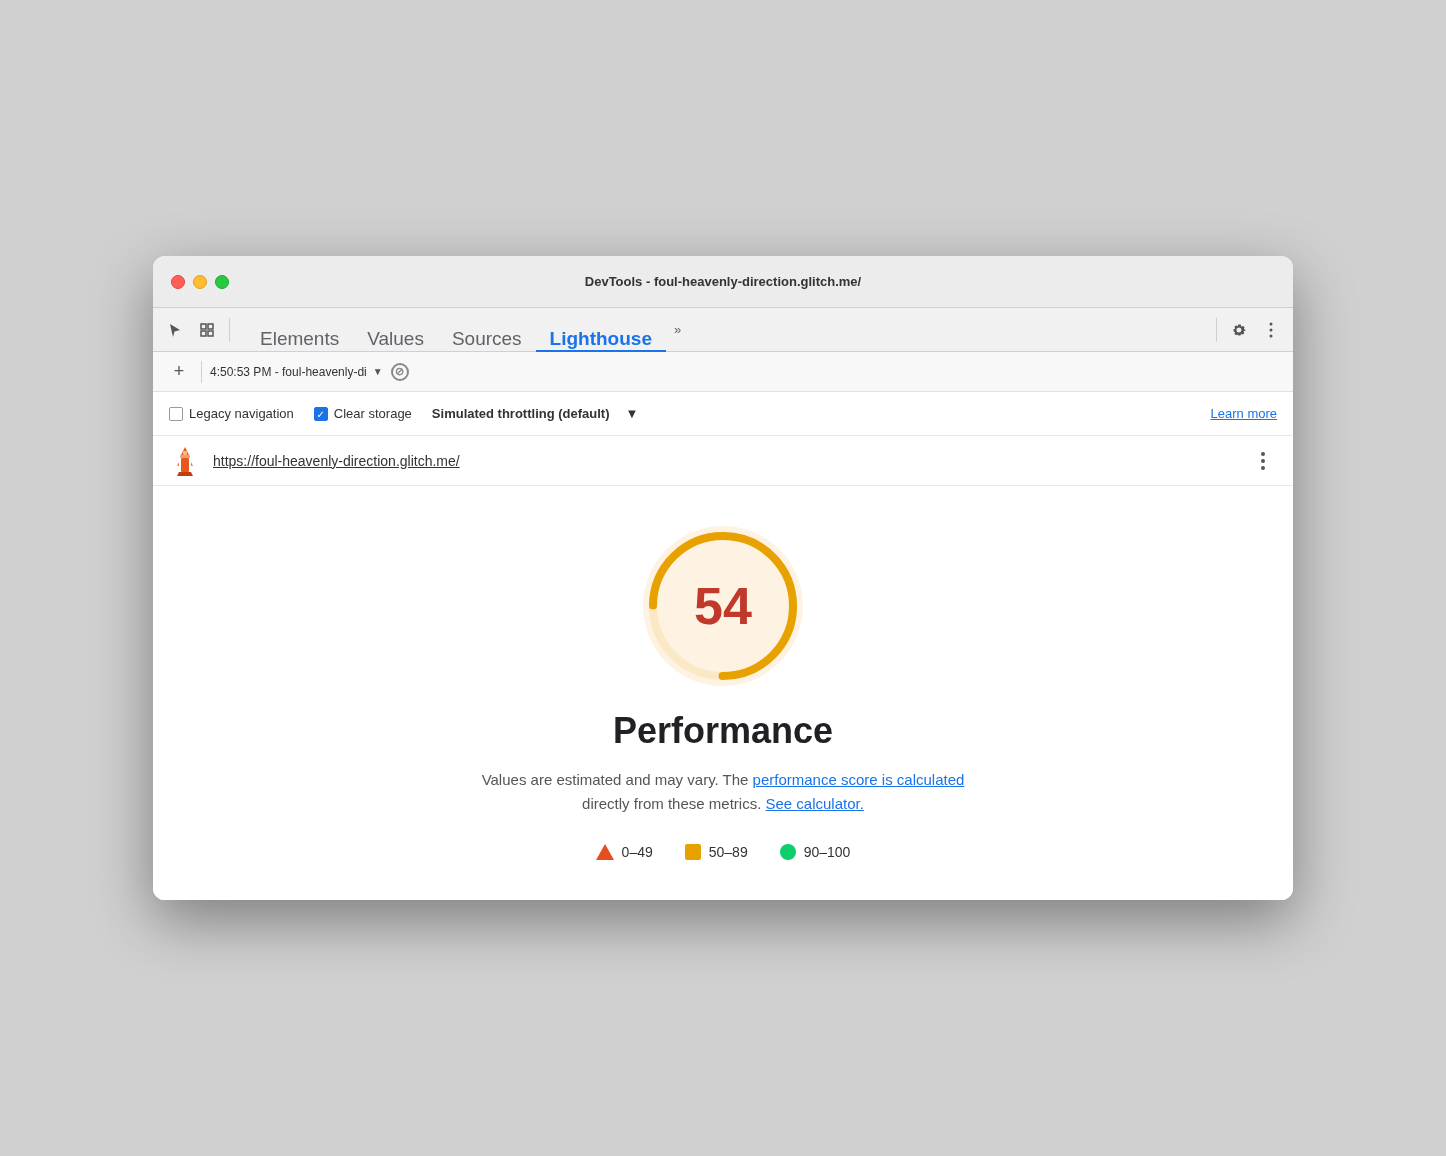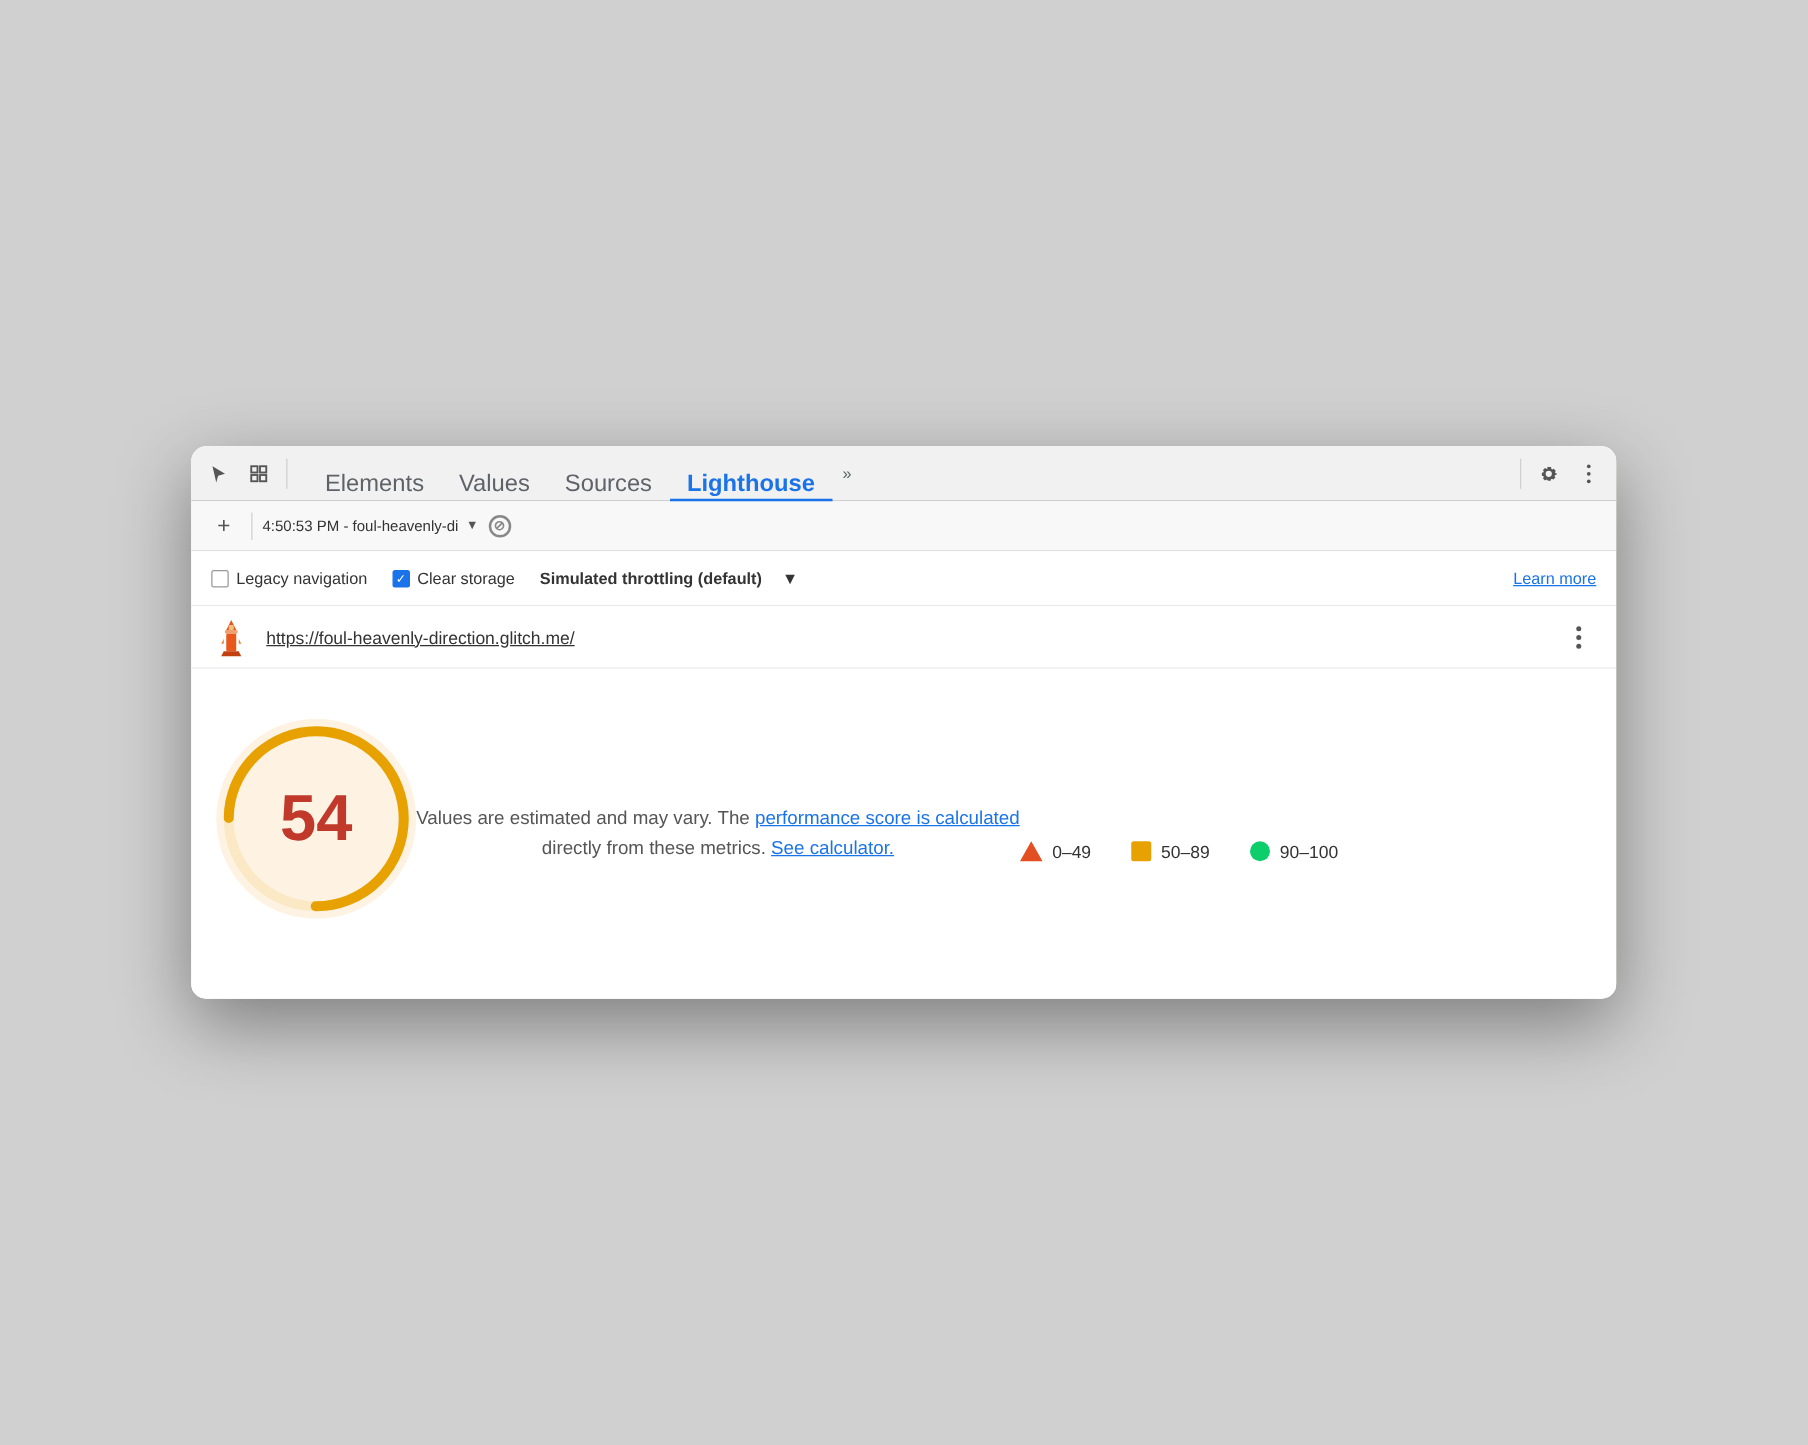--- a/index.html
+++ b/index.html
@@ -253,21 +253,21 @@
       font-size: 18px;
       flex-direction: column;
       gap: 3px;
     }
     .dot { width: 4px; height: 4px; border-radius: 50%; background: #555; }
     
     .main-content {
       background: #fff;
       padding: 40px 20px 40px;
       display: flex;
-      flex-direction: row;
+      flex-direction: column;
       align-items: center;
     }
     
     .score-circle-container {
       position: relative;
       width: 160px;
       height: 160px;
       margin-bottom: 24px;
     }
     .score-bg {
@@ -338,20 +338,28 @@
       height: 16px;
       border-radius: 50%;
       background: #0cce6b;
     }
   </style>
 </head>
 <body>
 
 <div class="window">
 
+  <div class="titlebar">
+    <div class="traffic-lights">
+      <div class="traffic-light tl-red"></div>
+      <div class="traffic-light tl-yellow"></div>
+      <div class="traffic-light tl-green"></div>
+    </div>
+    <span class="titlebar-title">DevTools - foul-heavenly-direction.glitch.me/</span>
+  </div>
 
   <div class="devtools">
 
     <div class="tabbar">
       <div class="tabbar-icons">
         <button class="icon-btn">
           <svg width="16" height="16" viewBox="0 0 16 16" fill="#555">
             <path d="M3 2l10 6-5.5 1.5L6 15z"></path>
           </svg>
         </button>
@@ -444,20 +452,21 @@
       <div class="score-circle-container">
         <div class="score-bg"></div>
 
         <svg width="160" height="160" viewBox="0 0 160 160" style="position:absolute;top:0;left:0;">
           <circle cx="80" cy="80" r="70" fill="none" stroke="#fbe8c4" stroke-width="8"></circle>
           <circle cx="80" cy="80" r="70" fill="none" stroke="#e7a100" stroke-width="8" stroke-dasharray="330 110" stroke-dashoffset="110" stroke-linecap="round" transform="rotate(-90 80 80)"></circle>
         </svg>
         <span class="score-number">54</span>
       </div>
 
+      <h1 class="perf-title">Performance</h1>
 
       <p class="perf-desc">
         <span>Values are estimated and may vary. The </span><a>performance score is calculated</a><br>
         <span>directly from these metrics. </span><a>See calculator.</a>
       </p>
 
       <div class="legend">
         <div class="legend-item">
           <div class="legend-red"></div>
           <span>0–49</span>

